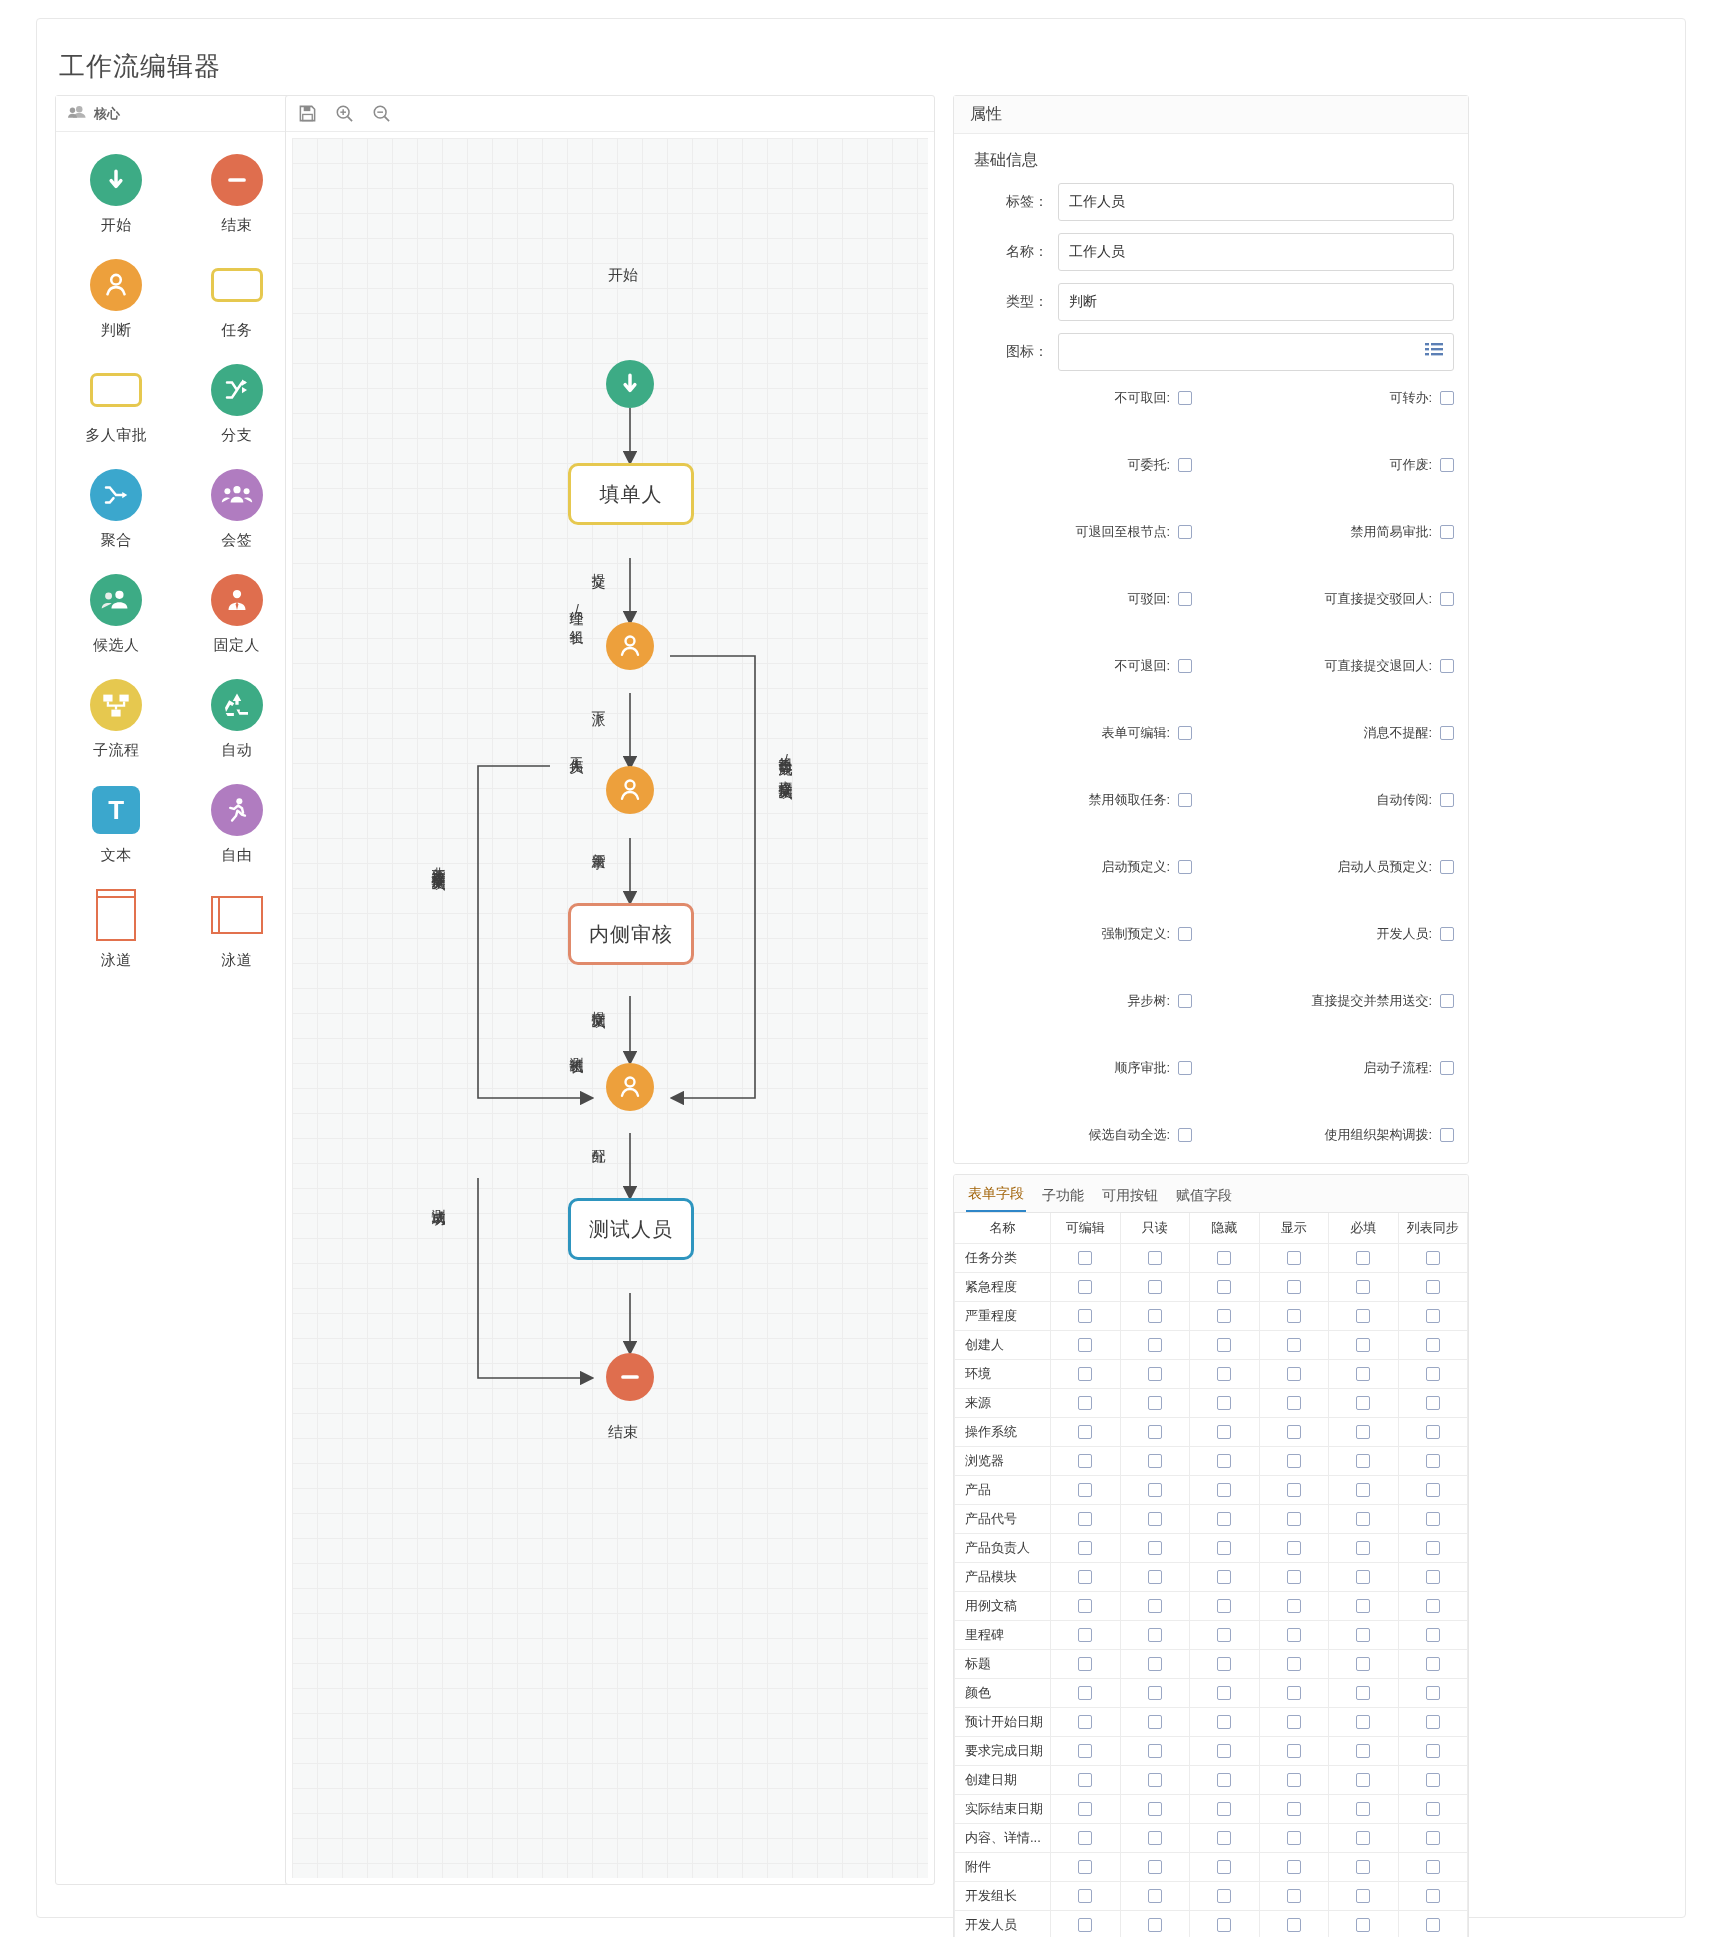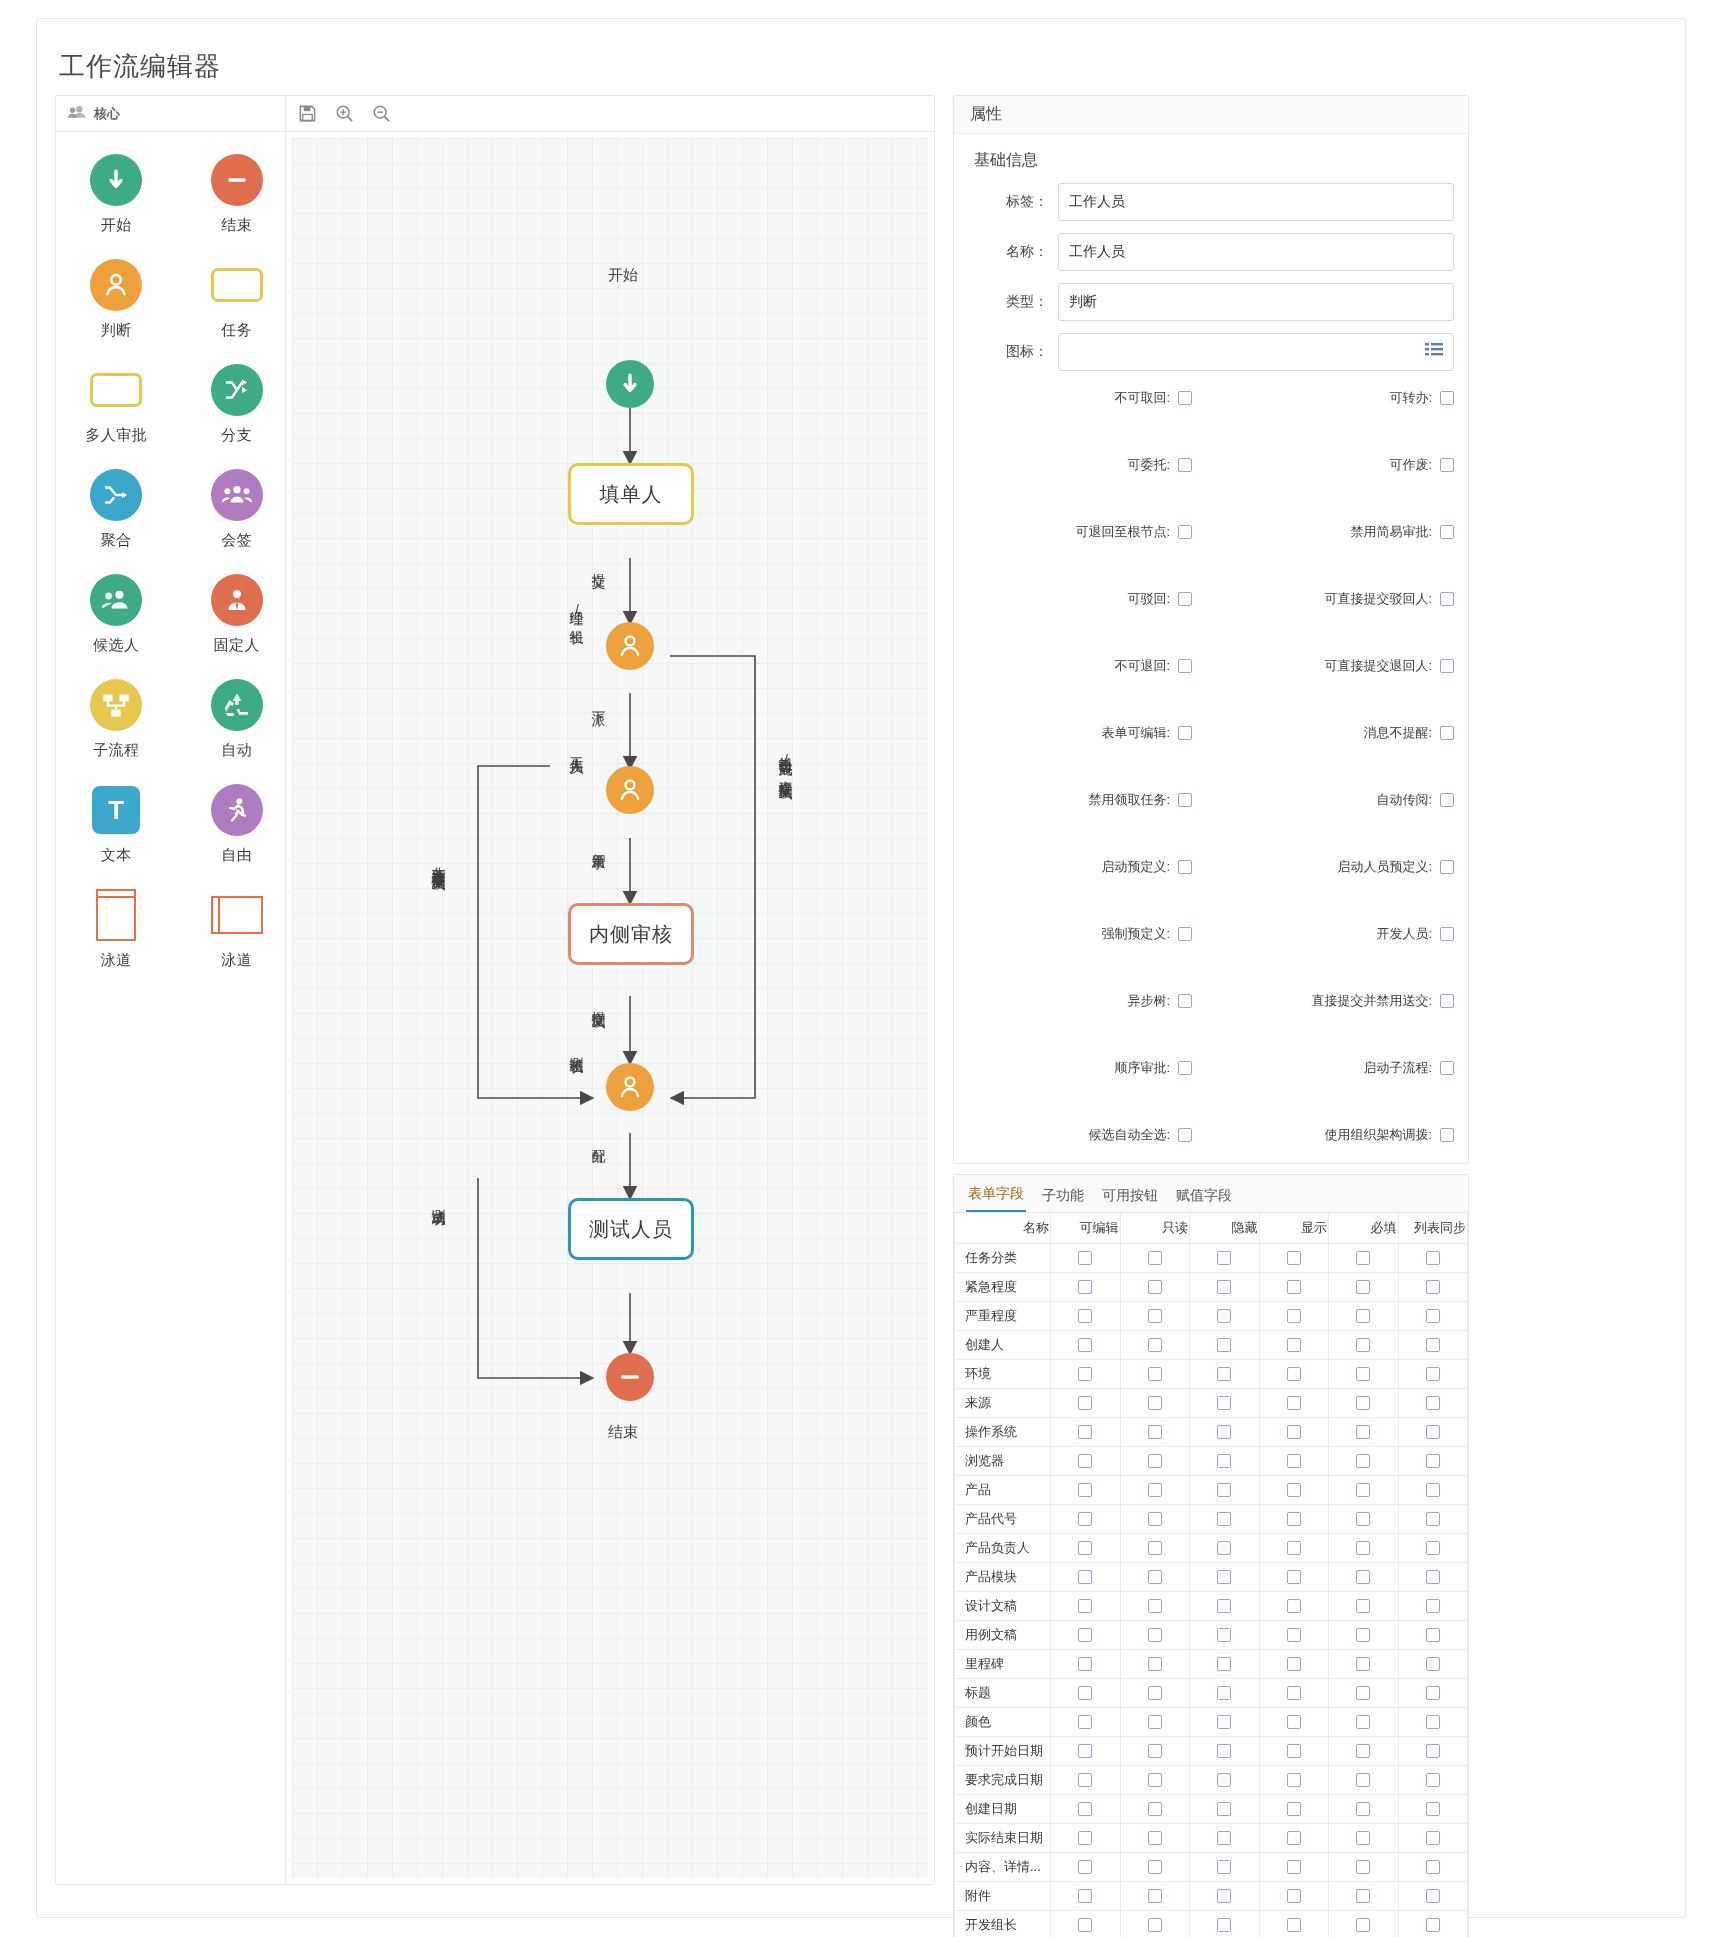--- a/index.html
+++ b/index.html
@@ -240,21 +240,21 @@
   table.fields {
     width: 100%; border-collapse: collapse;
     font-size: 13px; color: #3a3a3a;
     table-layout: fixed;
   }
   table.fields th {
     font-weight: 400; color: #3a3a3a;
     height: 30px;
     border: 1px solid #ececec;
     border-top: none;
-    text-align: right;
+    text-align: center;
     background: #fff;
     font-size: 13px;
   }
   table.fields td {
     height: 29px;
     border: 1px solid #ececec;
     text-align: center;
   }
   table.fields td.namecell { text-align: left; padding-left: 10px; }
   table.fields th:first-child, table.fields td:first-child { width: 96px; }
@@ -824,29 +824,20 @@
               <tr>
                 <td class="namecell">产品模块</td>
                 <td><span class="cbox" style="display:inline-block;vertical-align:middle;"></span></td>
                 <td><span class="cbox" style="display:inline-block;vertical-align:middle;"></span></td>
                 <td><span class="cbox" style="display:inline-block;vertical-align:middle;"></span></td>
                 <td><span class="cbox" style="display:inline-block;vertical-align:middle;"></span></td>
                 <td><span class="cbox" style="display:inline-block;vertical-align:middle;"></span></td>
                 <td><span class="cbox" style="display:inline-block;vertical-align:middle;"></span></td>
               </tr>
               <tr>
-                <td class="namecell">设计文稿</td>
-                <td><span class="cbox" style="display:inline-block;vertical-align:middle;"></span></td>
-                <td><span class="cbox" style="display:inline-block;vertical-align:middle;"></span></td>
-                <td><span class="cbox" style="display:inline-block;vertical-align:middle;"></span></td>
-                <td><span class="cbox" style="display:inline-block;vertical-align:middle;"></span></td>
-                <td><span class="cbox" style="display:inline-block;vertical-align:middle;"></span></td>
-                <td><span class="cbox" style="display:inline-block;vertical-align:middle;"></span></td>
-              </tr>
-              <tr>
                 <td class="namecell">用例文稿</td>
                 <td><span class="cbox" style="display:inline-block;vertical-align:middle;"></span></td>
                 <td><span class="cbox" style="display:inline-block;vertical-align:middle;"></span></td>
                 <td><span class="cbox" style="display:inline-block;vertical-align:middle;"></span></td>
                 <td><span class="cbox" style="display:inline-block;vertical-align:middle;"></span></td>
                 <td><span class="cbox" style="display:inline-block;vertical-align:middle;"></span></td>
                 <td><span class="cbox" style="display:inline-block;vertical-align:middle;"></span></td>
               </tr>
               <tr>
                 <td class="namecell">里程碑</td>

